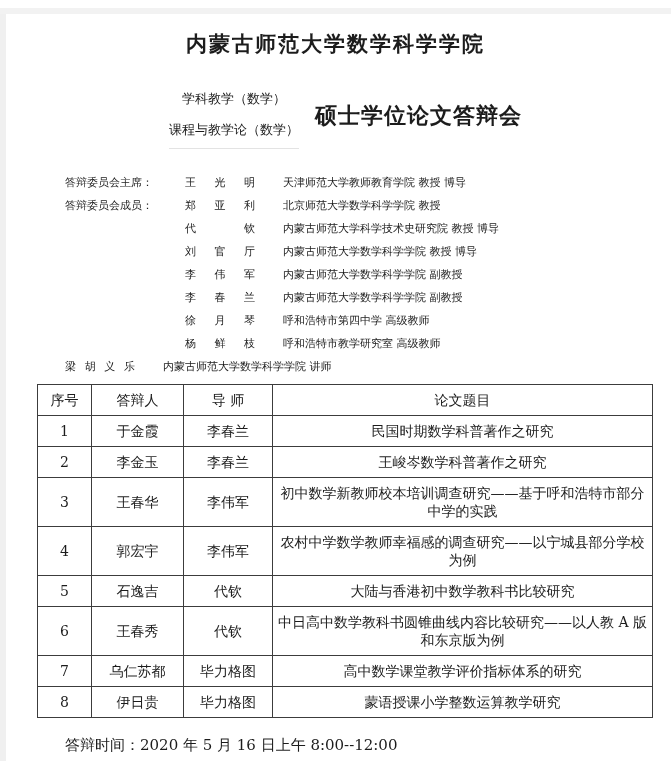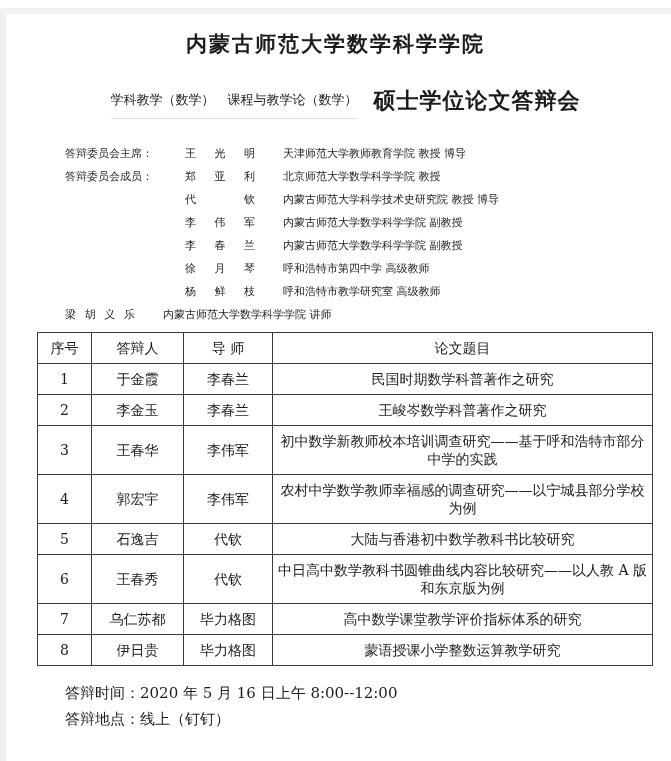--- a/index.html
+++ b/index.html
@@ -25,21 +25,21 @@
 
   .heading{
     margin-top:28px;
     display:flex;justify-content:center;align-items:center;
   }
   .h-year,.h-suffix{
     font-family:"Liberation Sans","DejaVu Sans",sans-serif;
     font-weight:bold;font-size:22px;letter-spacing:1px;white-space:nowrap;
   }
   .h-stack{
-    display:flex;gap:13px;
+    display:flex;flex-direction:column;gap:13px;
     margin:0 16px 0 20px;
     font-size:13px;text-align:center;
     padding-bottom:9px;
     border-bottom:1px solid #e3e3e3;
     transform:translateY(4px);
   }
   .h-stack span{white-space:nowrap;}
 
   .committee{margin:26px 0 0 65px;font-size:11px;}
   .c-row{display:flex;align-items:center;height:23px;white-space:nowrap;}
@@ -103,20 +103,25 @@
         <span class="c-name">郑亚利</span>
         <span class="c-aff">北京师范大学数学科学学院 教授</span>
       </div>
       <div class="c-row">
         <span class="c-label"></span>
         <span class="c-name">代钦</span>
         <span class="c-aff">内蒙古师范大学科学技术史研究院 教授 博导</span>
       </div>
       <div class="c-row">
         <span class="c-label"></span>
+        <span class="c-name">刘官厅</span>
+        <span class="c-aff">内蒙古师范大学数学科学学院 教授 博导</span>
+      </div>
+      <div class="c-row">
+        <span class="c-label"></span>
         <span class="c-name">李伟军</span>
         <span class="c-aff">内蒙古师范大学数学科学学院 副教授</span>
       </div>
       <div class="c-row">
         <span class="c-label"></span>
         <span class="c-name">李春兰</span>
         <span class="c-aff">内蒙古师范大学数学科学学院 副教授</span>
       </div>
       <div class="c-row">
         <span class="c-label"></span>

